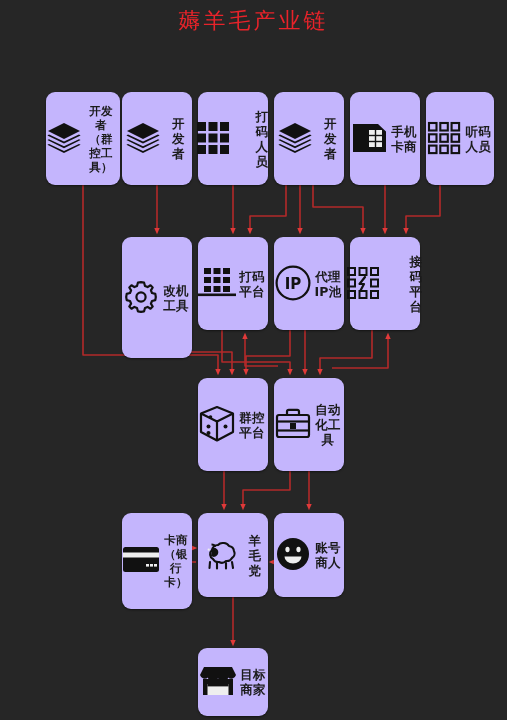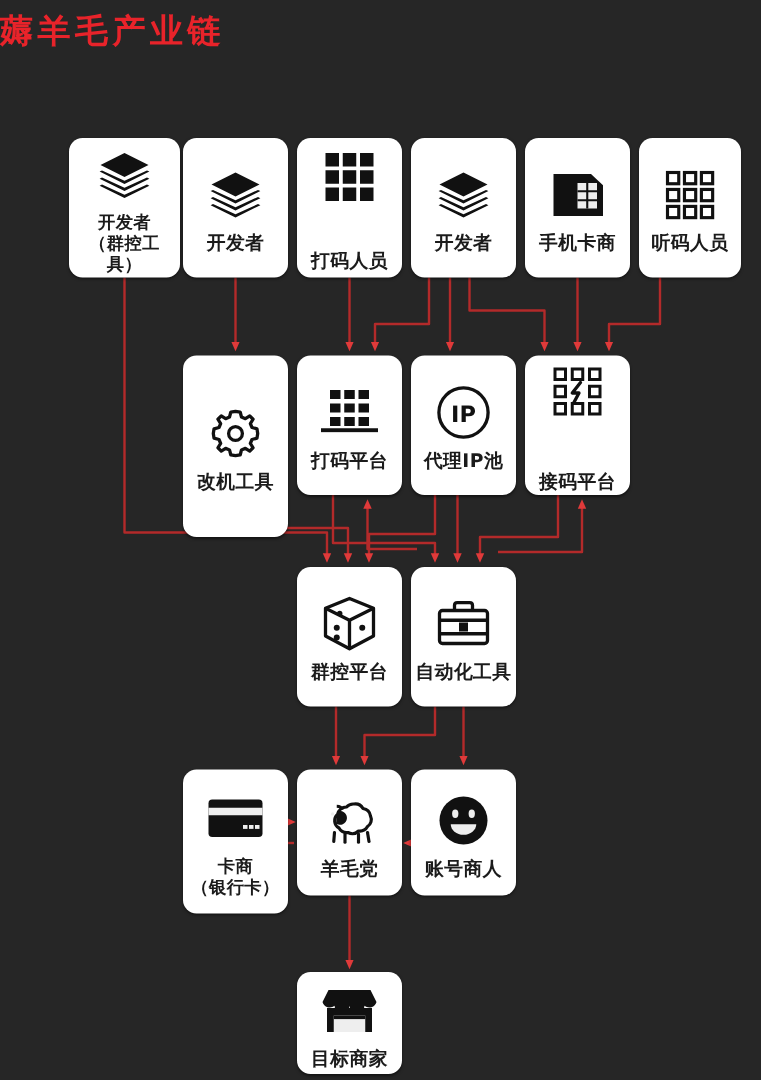--- a/index.html
+++ b/index.html
@@ -13,41 +13,42 @@
     height: 720px;
     background: #262626;
     overflow: hidden;
     font-family: "DejaVu Sans", "Liberation Sans", sans-serif;
   }
   #title {
     position: absolute;
     left: 0;
     top: 6px;
     width: 507px;
+    text-align: center;
     color: #e8232a;
     font-size: 22px;
-    font-weight: bold;
+    font-weight: normal;
     letter-spacing: 3px;
     font-family: "DejaVu Sans", "Liberation Sans", sans-serif;
   }
   #svg-links {
     position: absolute;
     left: 0;
     top: 0;
     width: 507px;
     height: 720px;
     pointer-events: none;
   }
   .node {
     position: absolute;
-    background: #ffffff;
+    background: #c4b5fd;
     border-radius: 9px;
     box-sizing: border-box;
     display: flex;
-    flex-direction: column;
+    flex-direction: row;
     align-items: center;
     justify-content: center;
     z-index: 3;
     box-shadow: 0 1px 2px rgba(0,0,0,0.5);
   }
   .node .ico {
     display: flex;
     align-items: center;
     justify-content: center;
     height: 44px;

